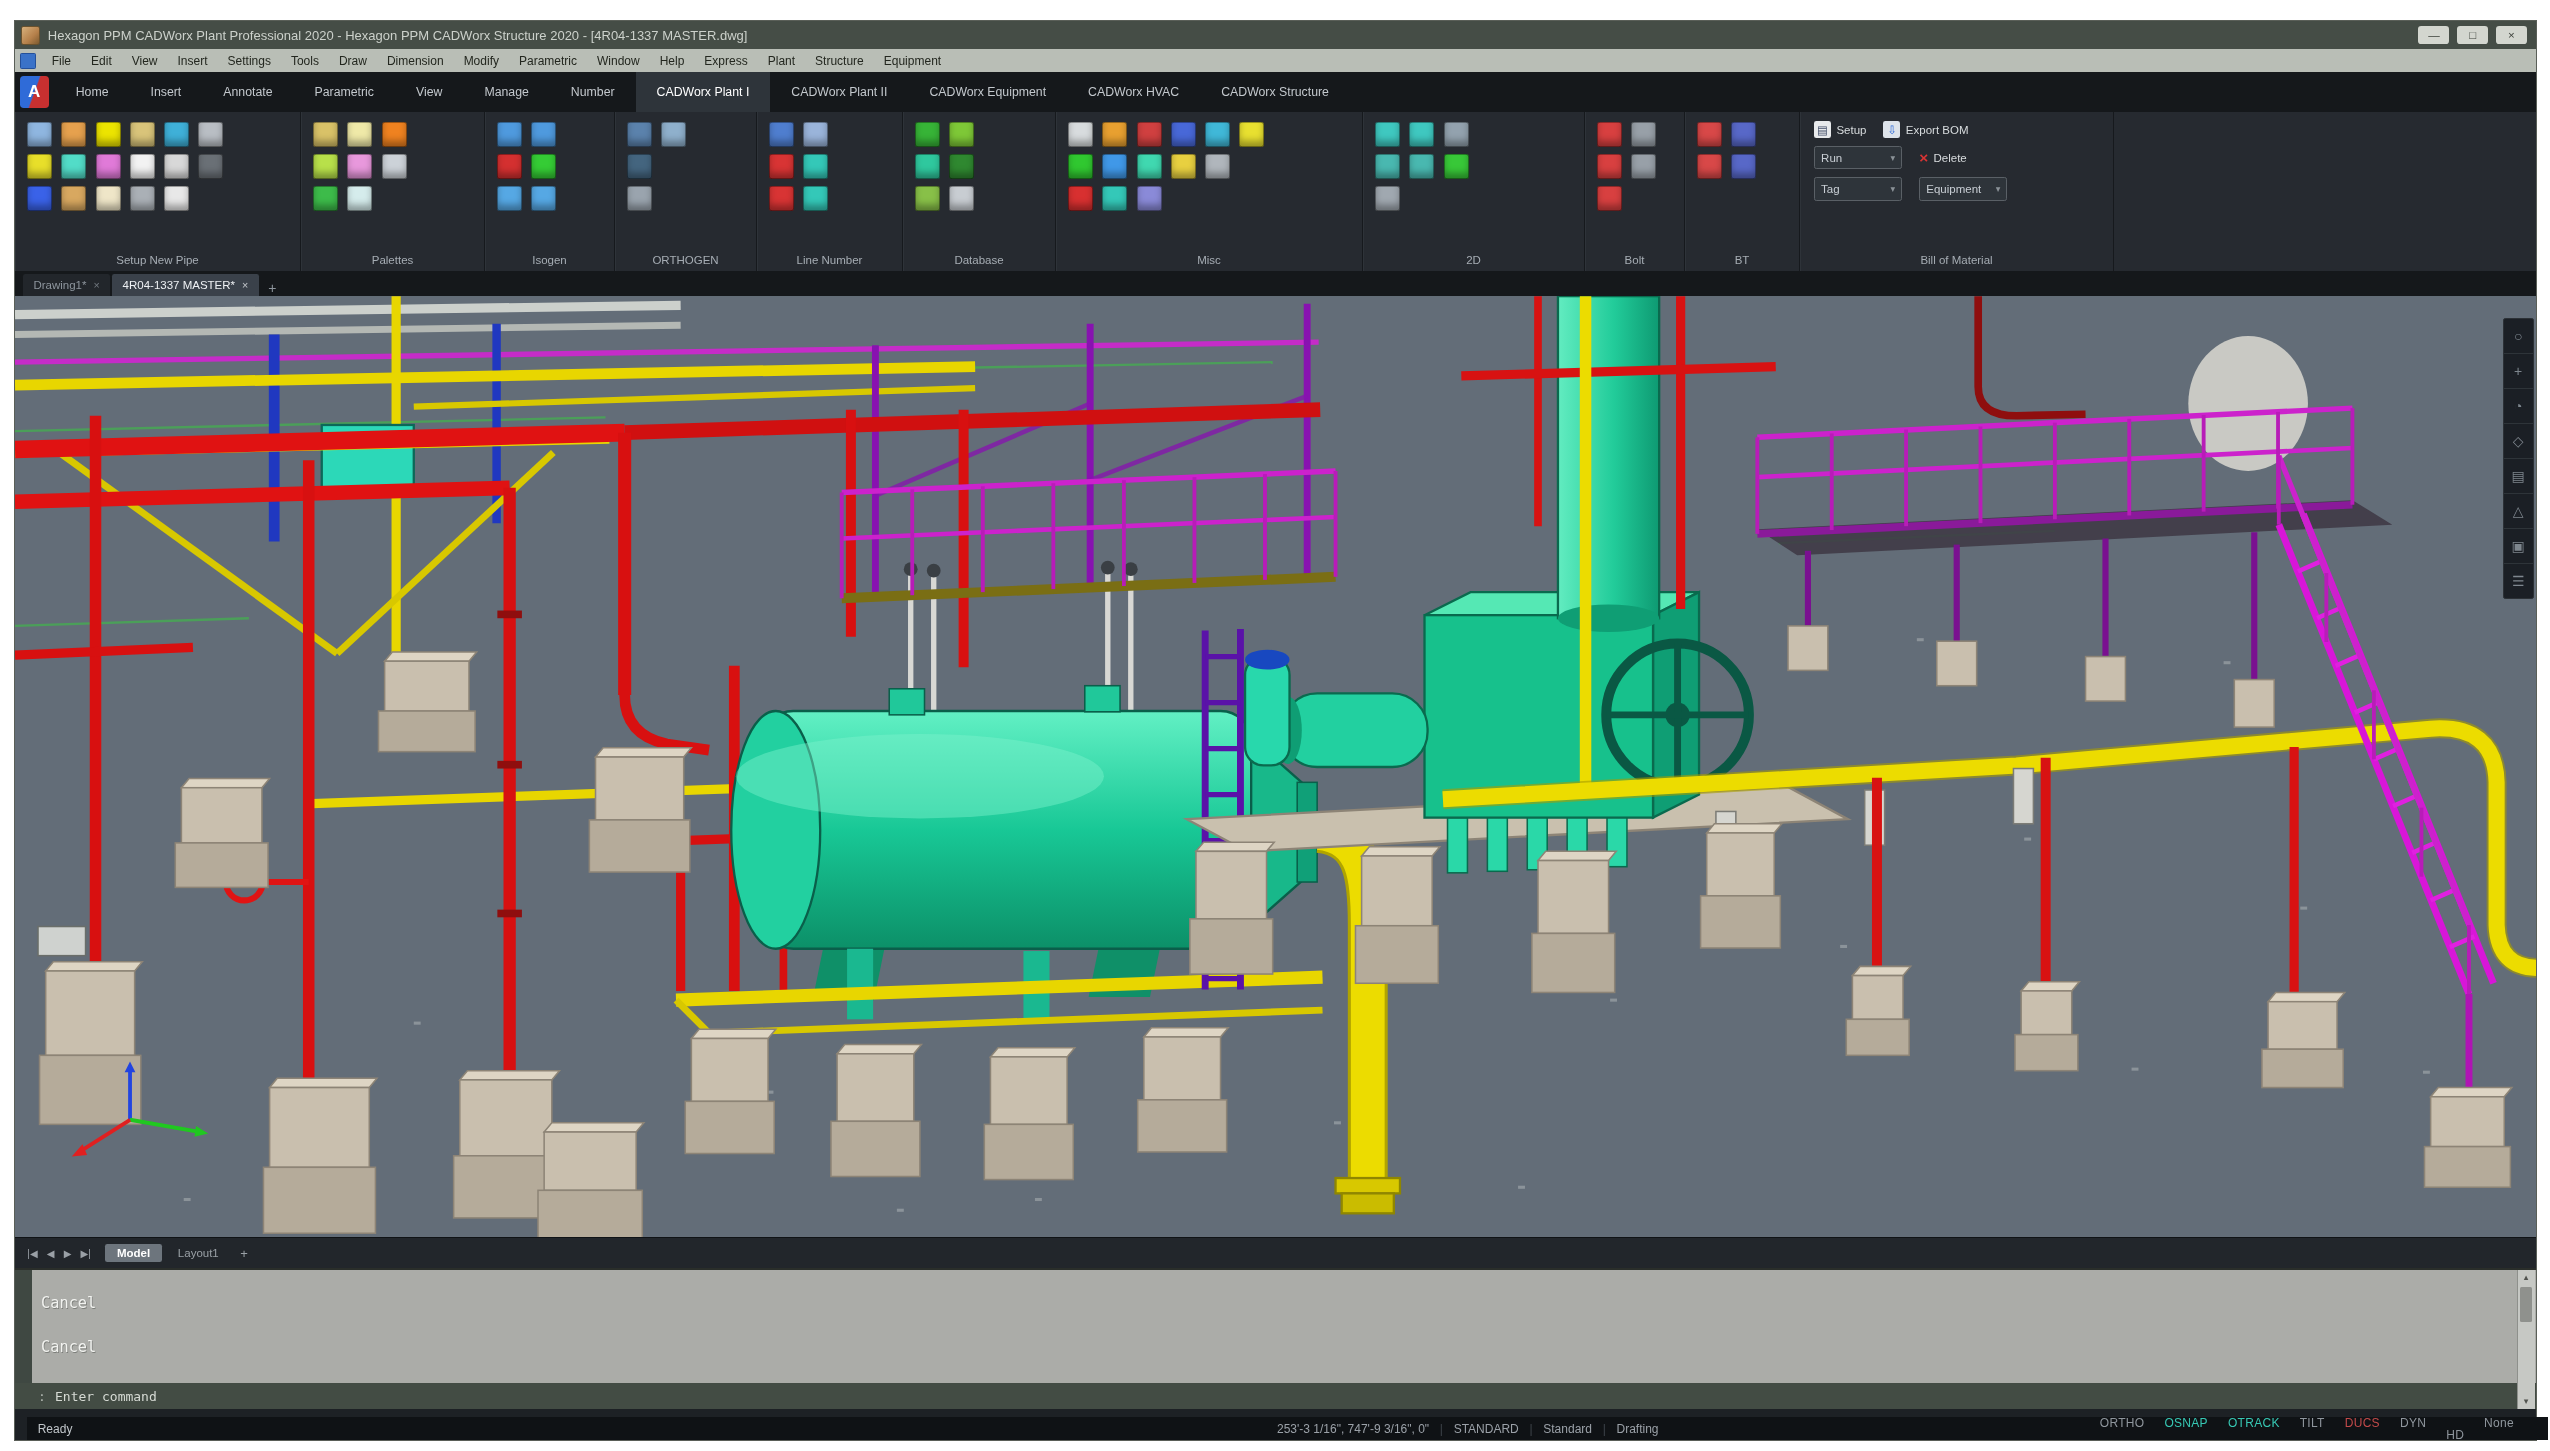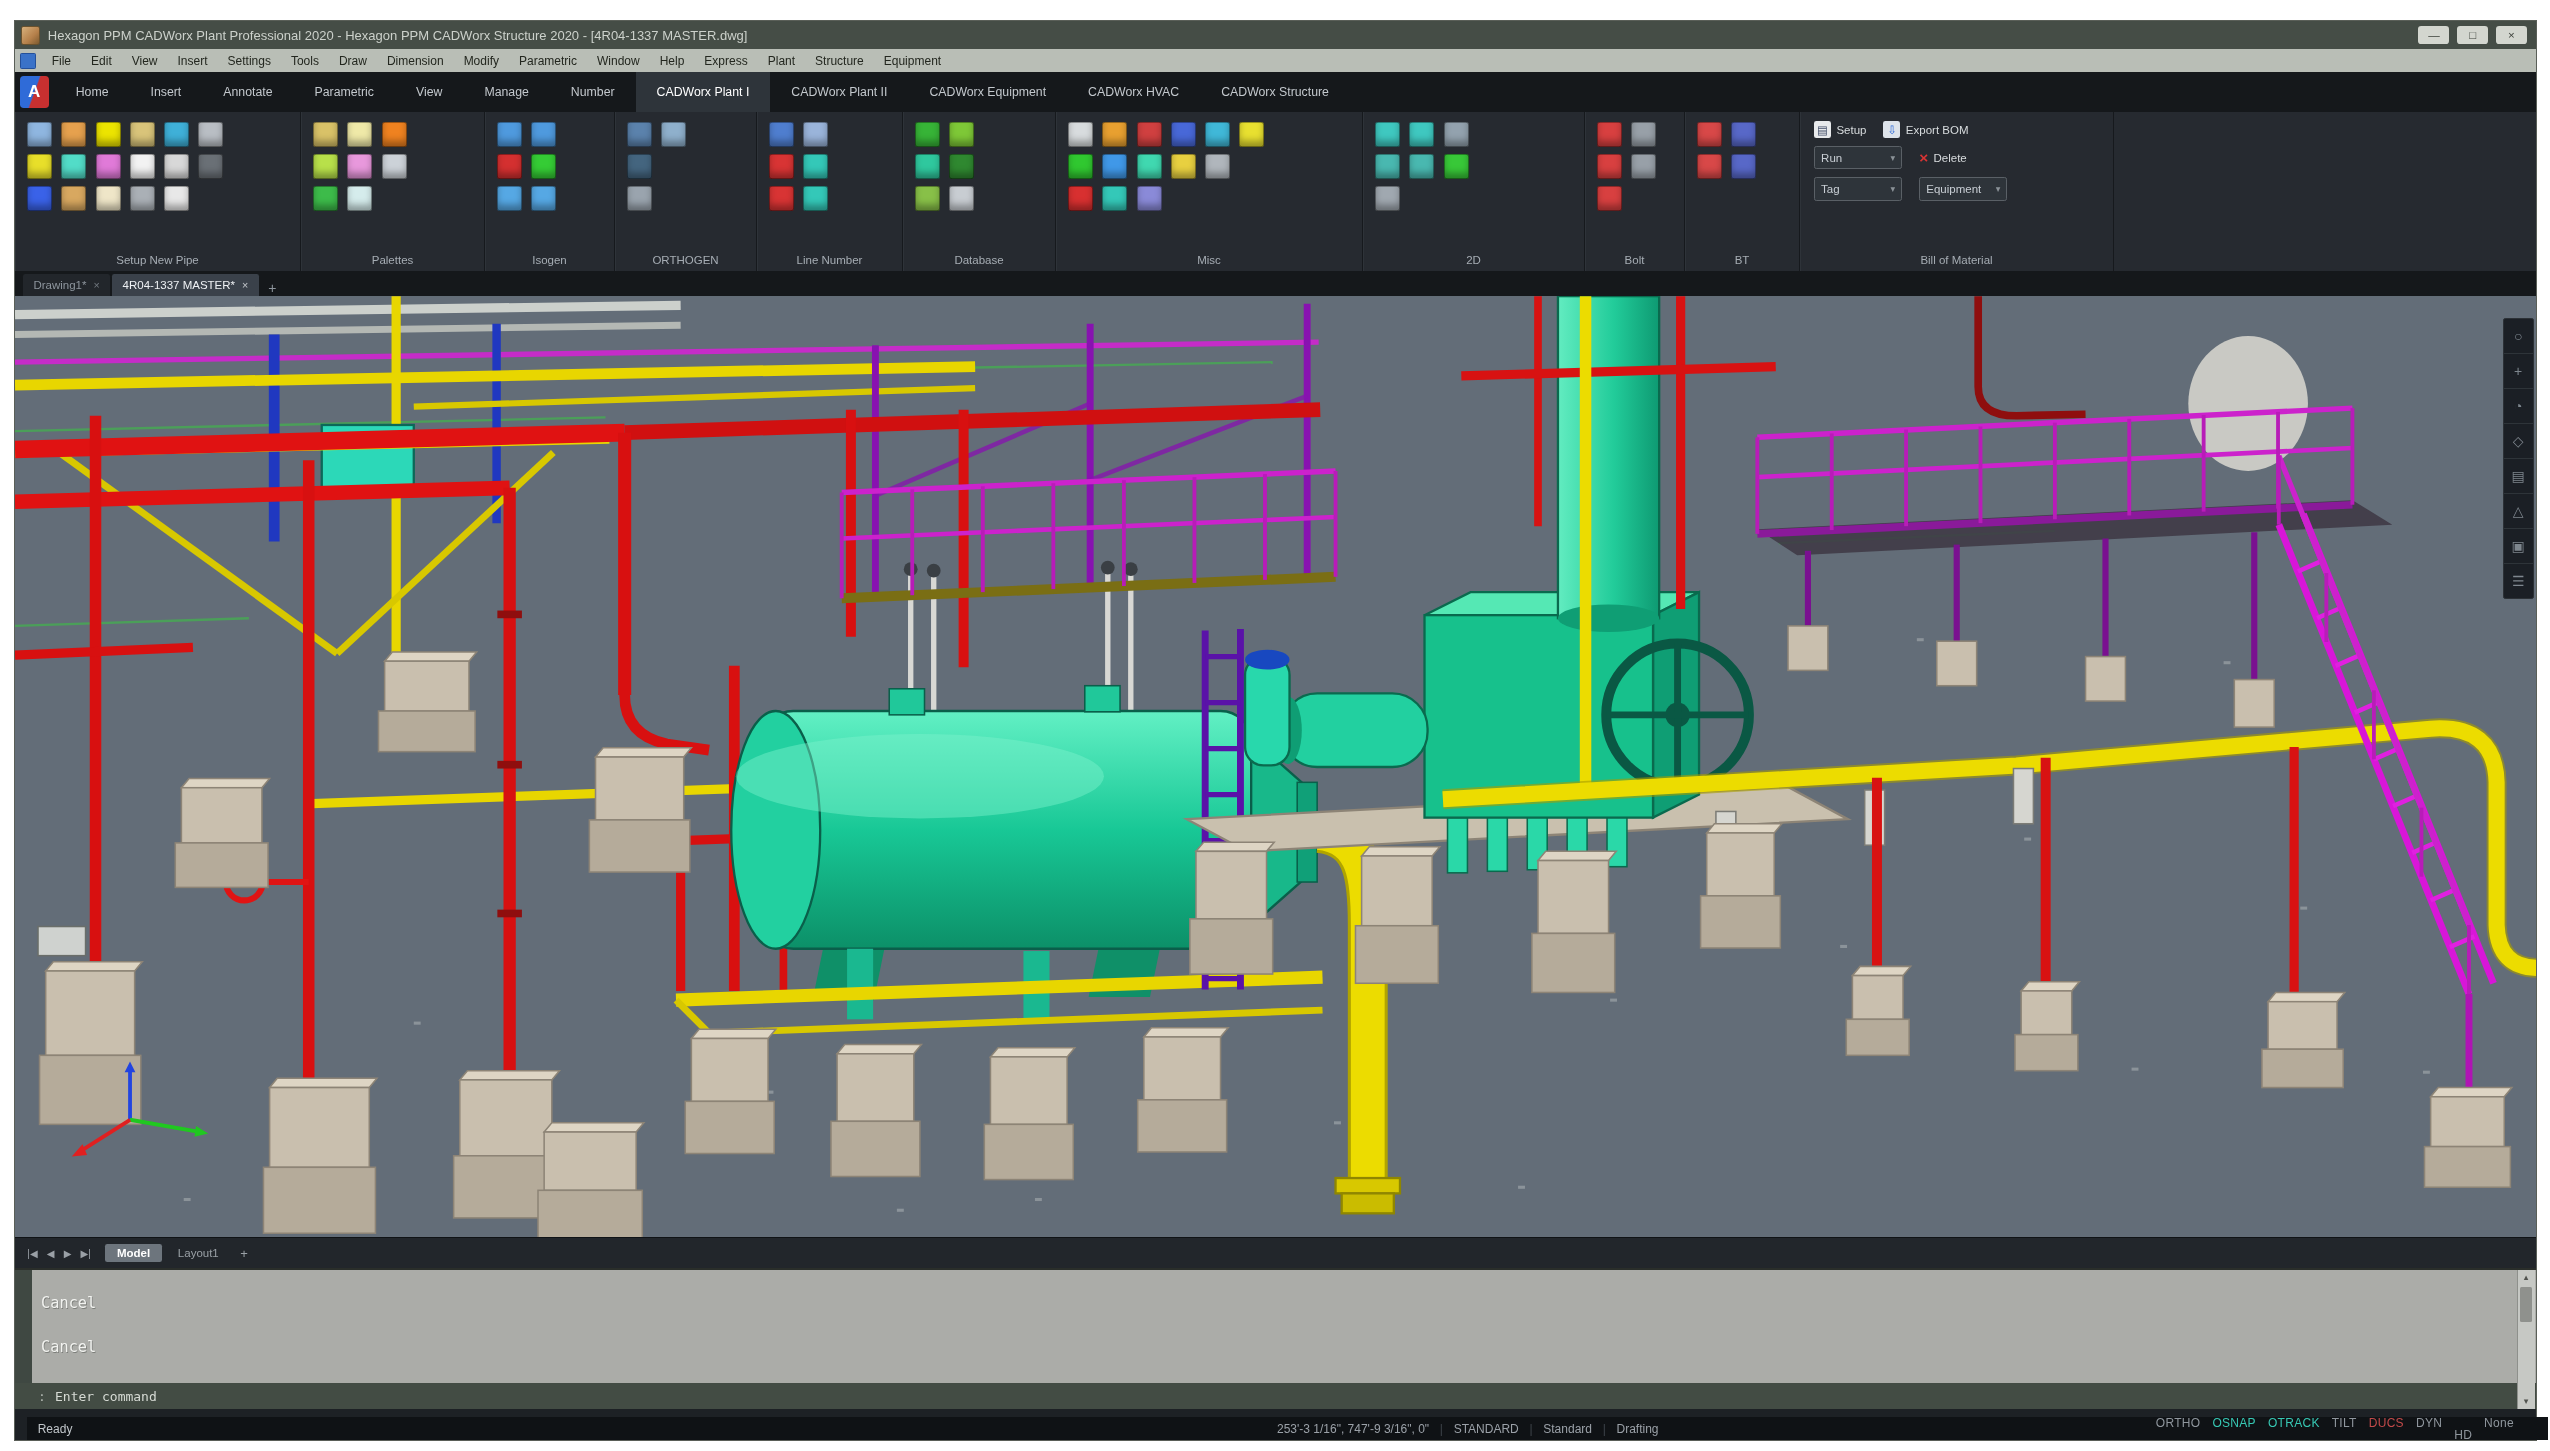--- a/index.html
+++ b/index.html
@@ -94,21 +94,21 @@
   .cmd-scroll .arrow{height:15.3px;display:flex;align-items:center;justify-content:center;font-size:7.7px;color:#50524e;}
   .cmd-scroll .thumb{position:absolute;left:2.3px;top:17px;width:12.3px;height:35px;background:#8f918d;border-radius:1.5px;}
   .cmd-scroll .arrow.down{position:absolute;bottom:0;width:100%;}
 
   
   .statusbar{position:absolute;left:12px;top:1396px;width:100%;height:23px;background:#0f1215;
              display:flex;align-items:center;font-size:12px;color:#9ba1a8;}
   .sb-left{padding-left:10.7px;color:#c2c7cb;}
   .sb-center{position:absolute;left:1250px;display:flex;align-items:center;gap:10.7px;}
   .sb-sep{color:#3e444a;}
-  .sb-toggles{margin-left:auto;display:flex;gap:12px;padding-right:34px;}
+  .sb-toggles{margin-left:auto;display:flex;gap:20px;padding-right:34px;}
   .sb-toggle{letter-spacing:0.3px;}
 </style>
 </head>
 <body>
 
 <div class="window">
 
   <div class="titlebar">
     <div class="app-icon"></div>
     <div class="title-text">Hexagon PPM CADWorx Plant Professional 2020 - Hexagon PPM CADWorx Structure 2020 - [4R04-1337 MASTER.dwg]</div>

